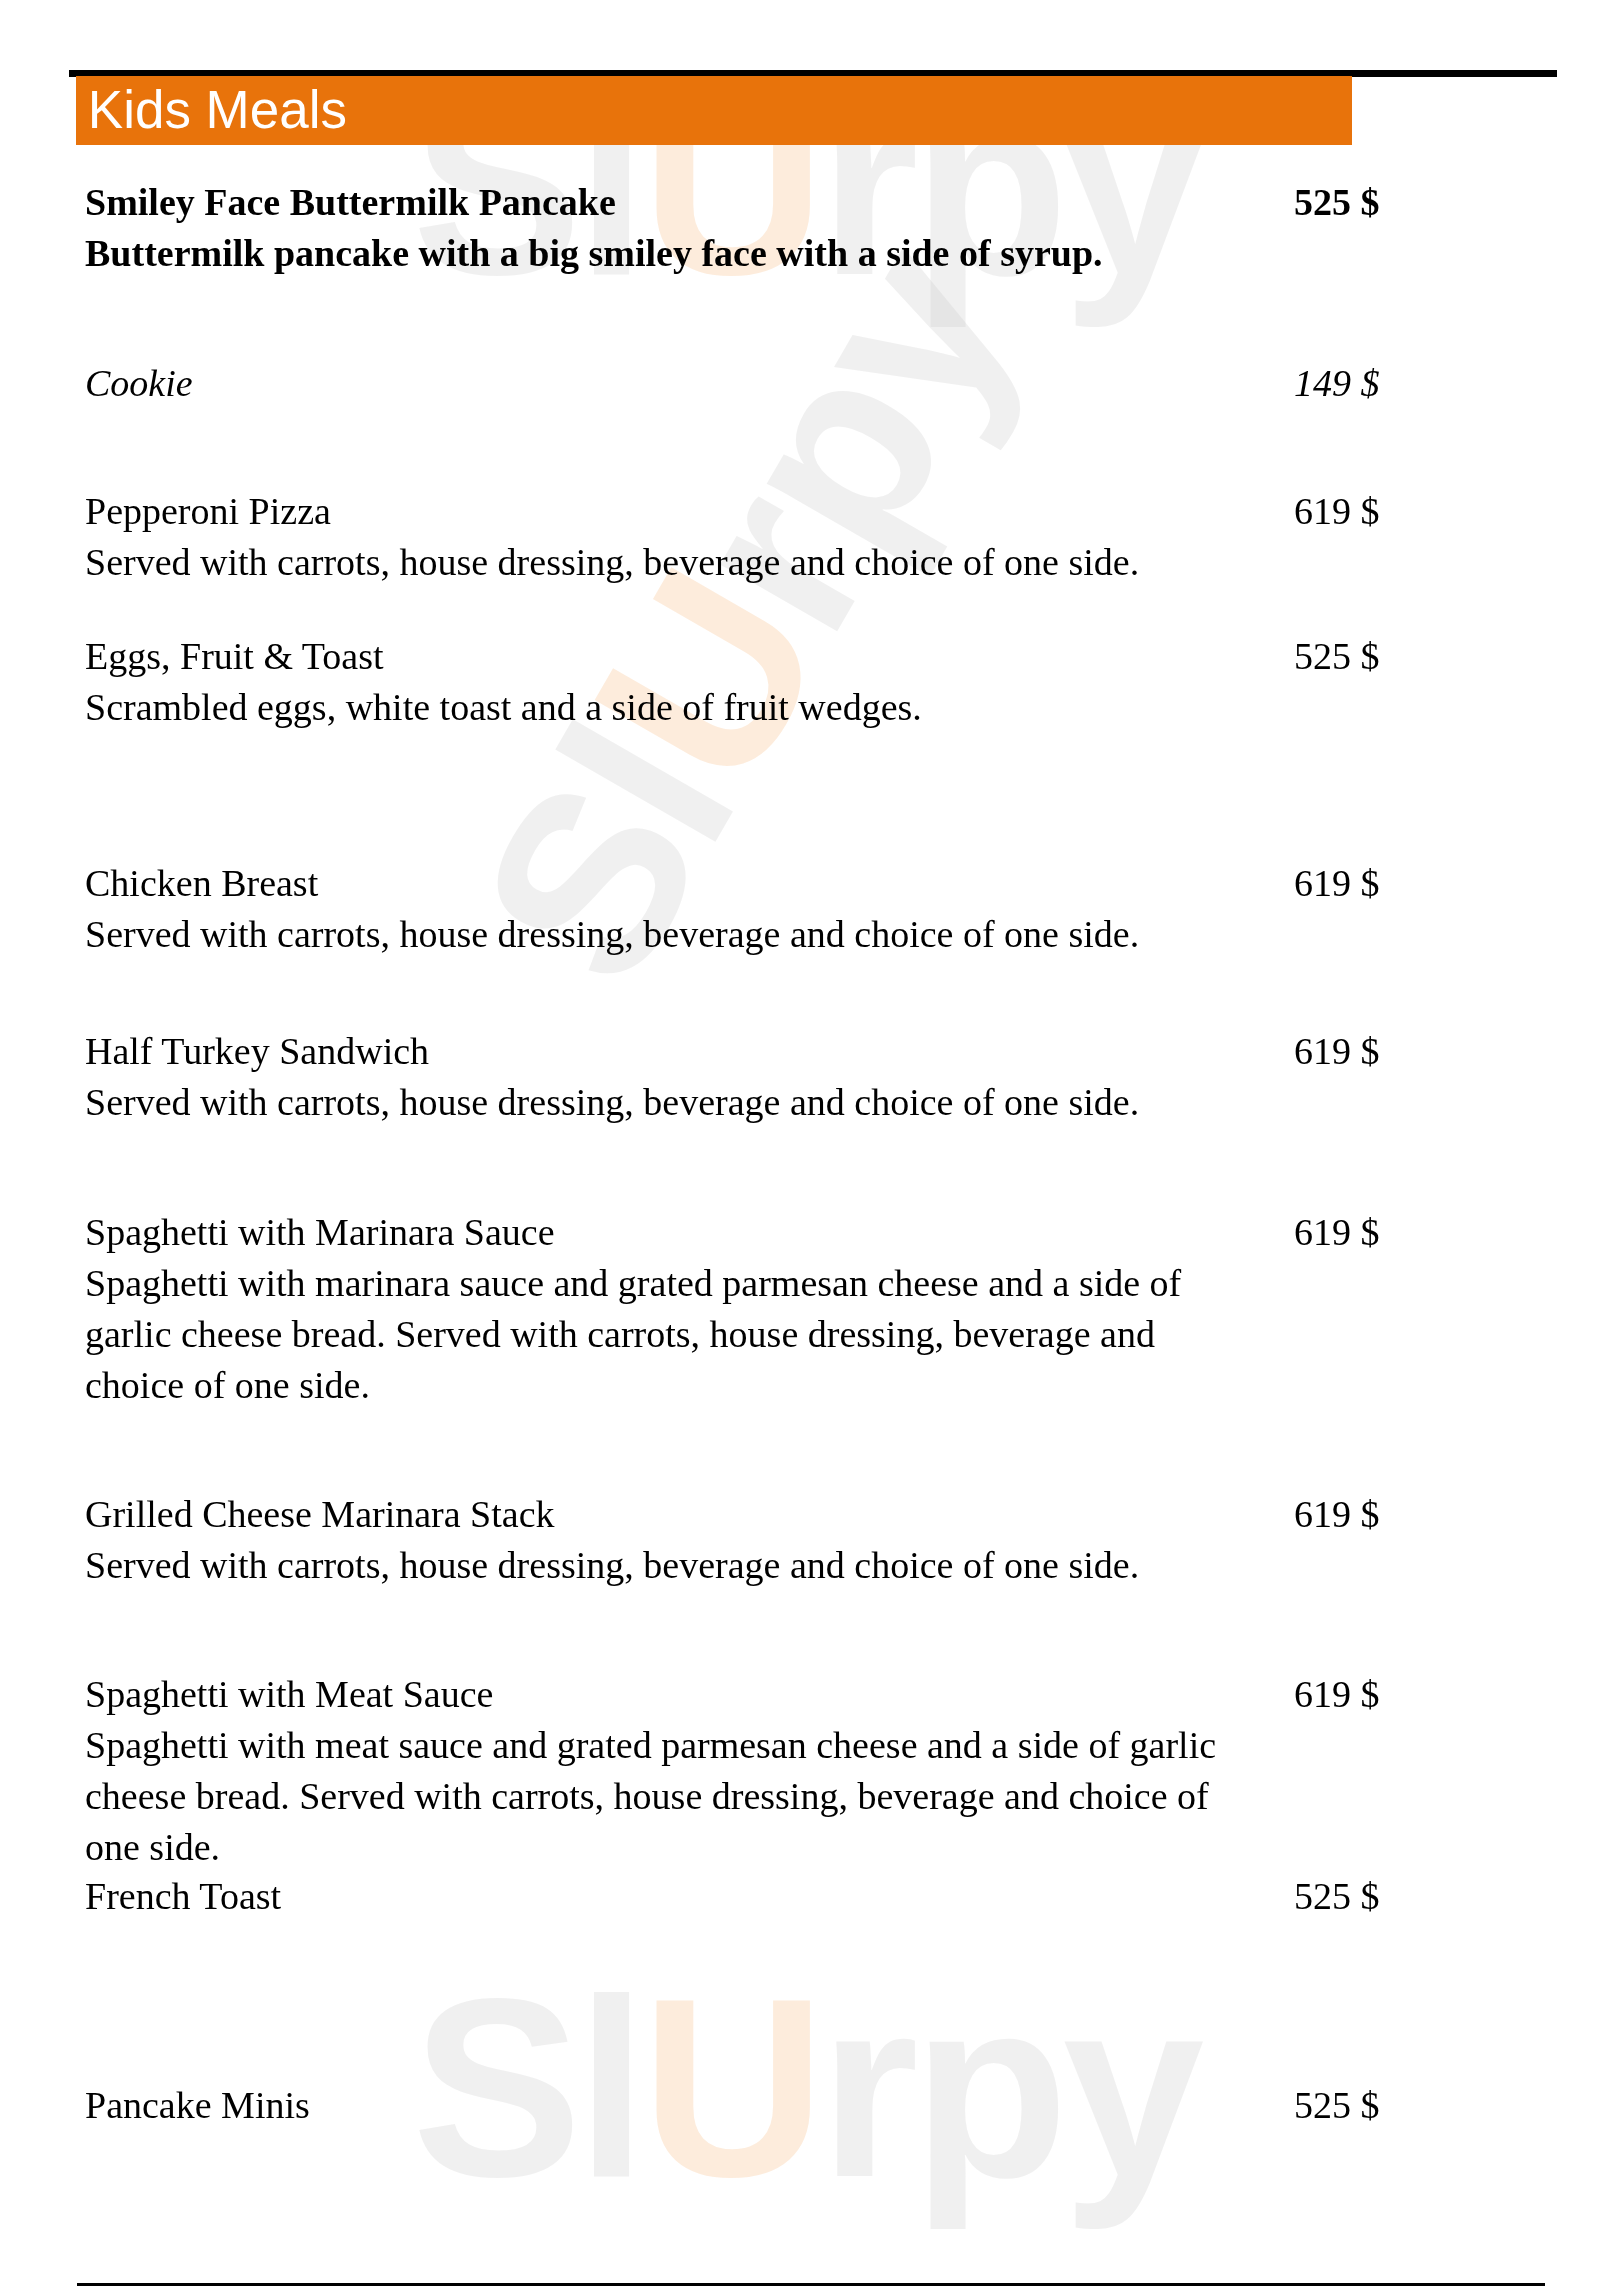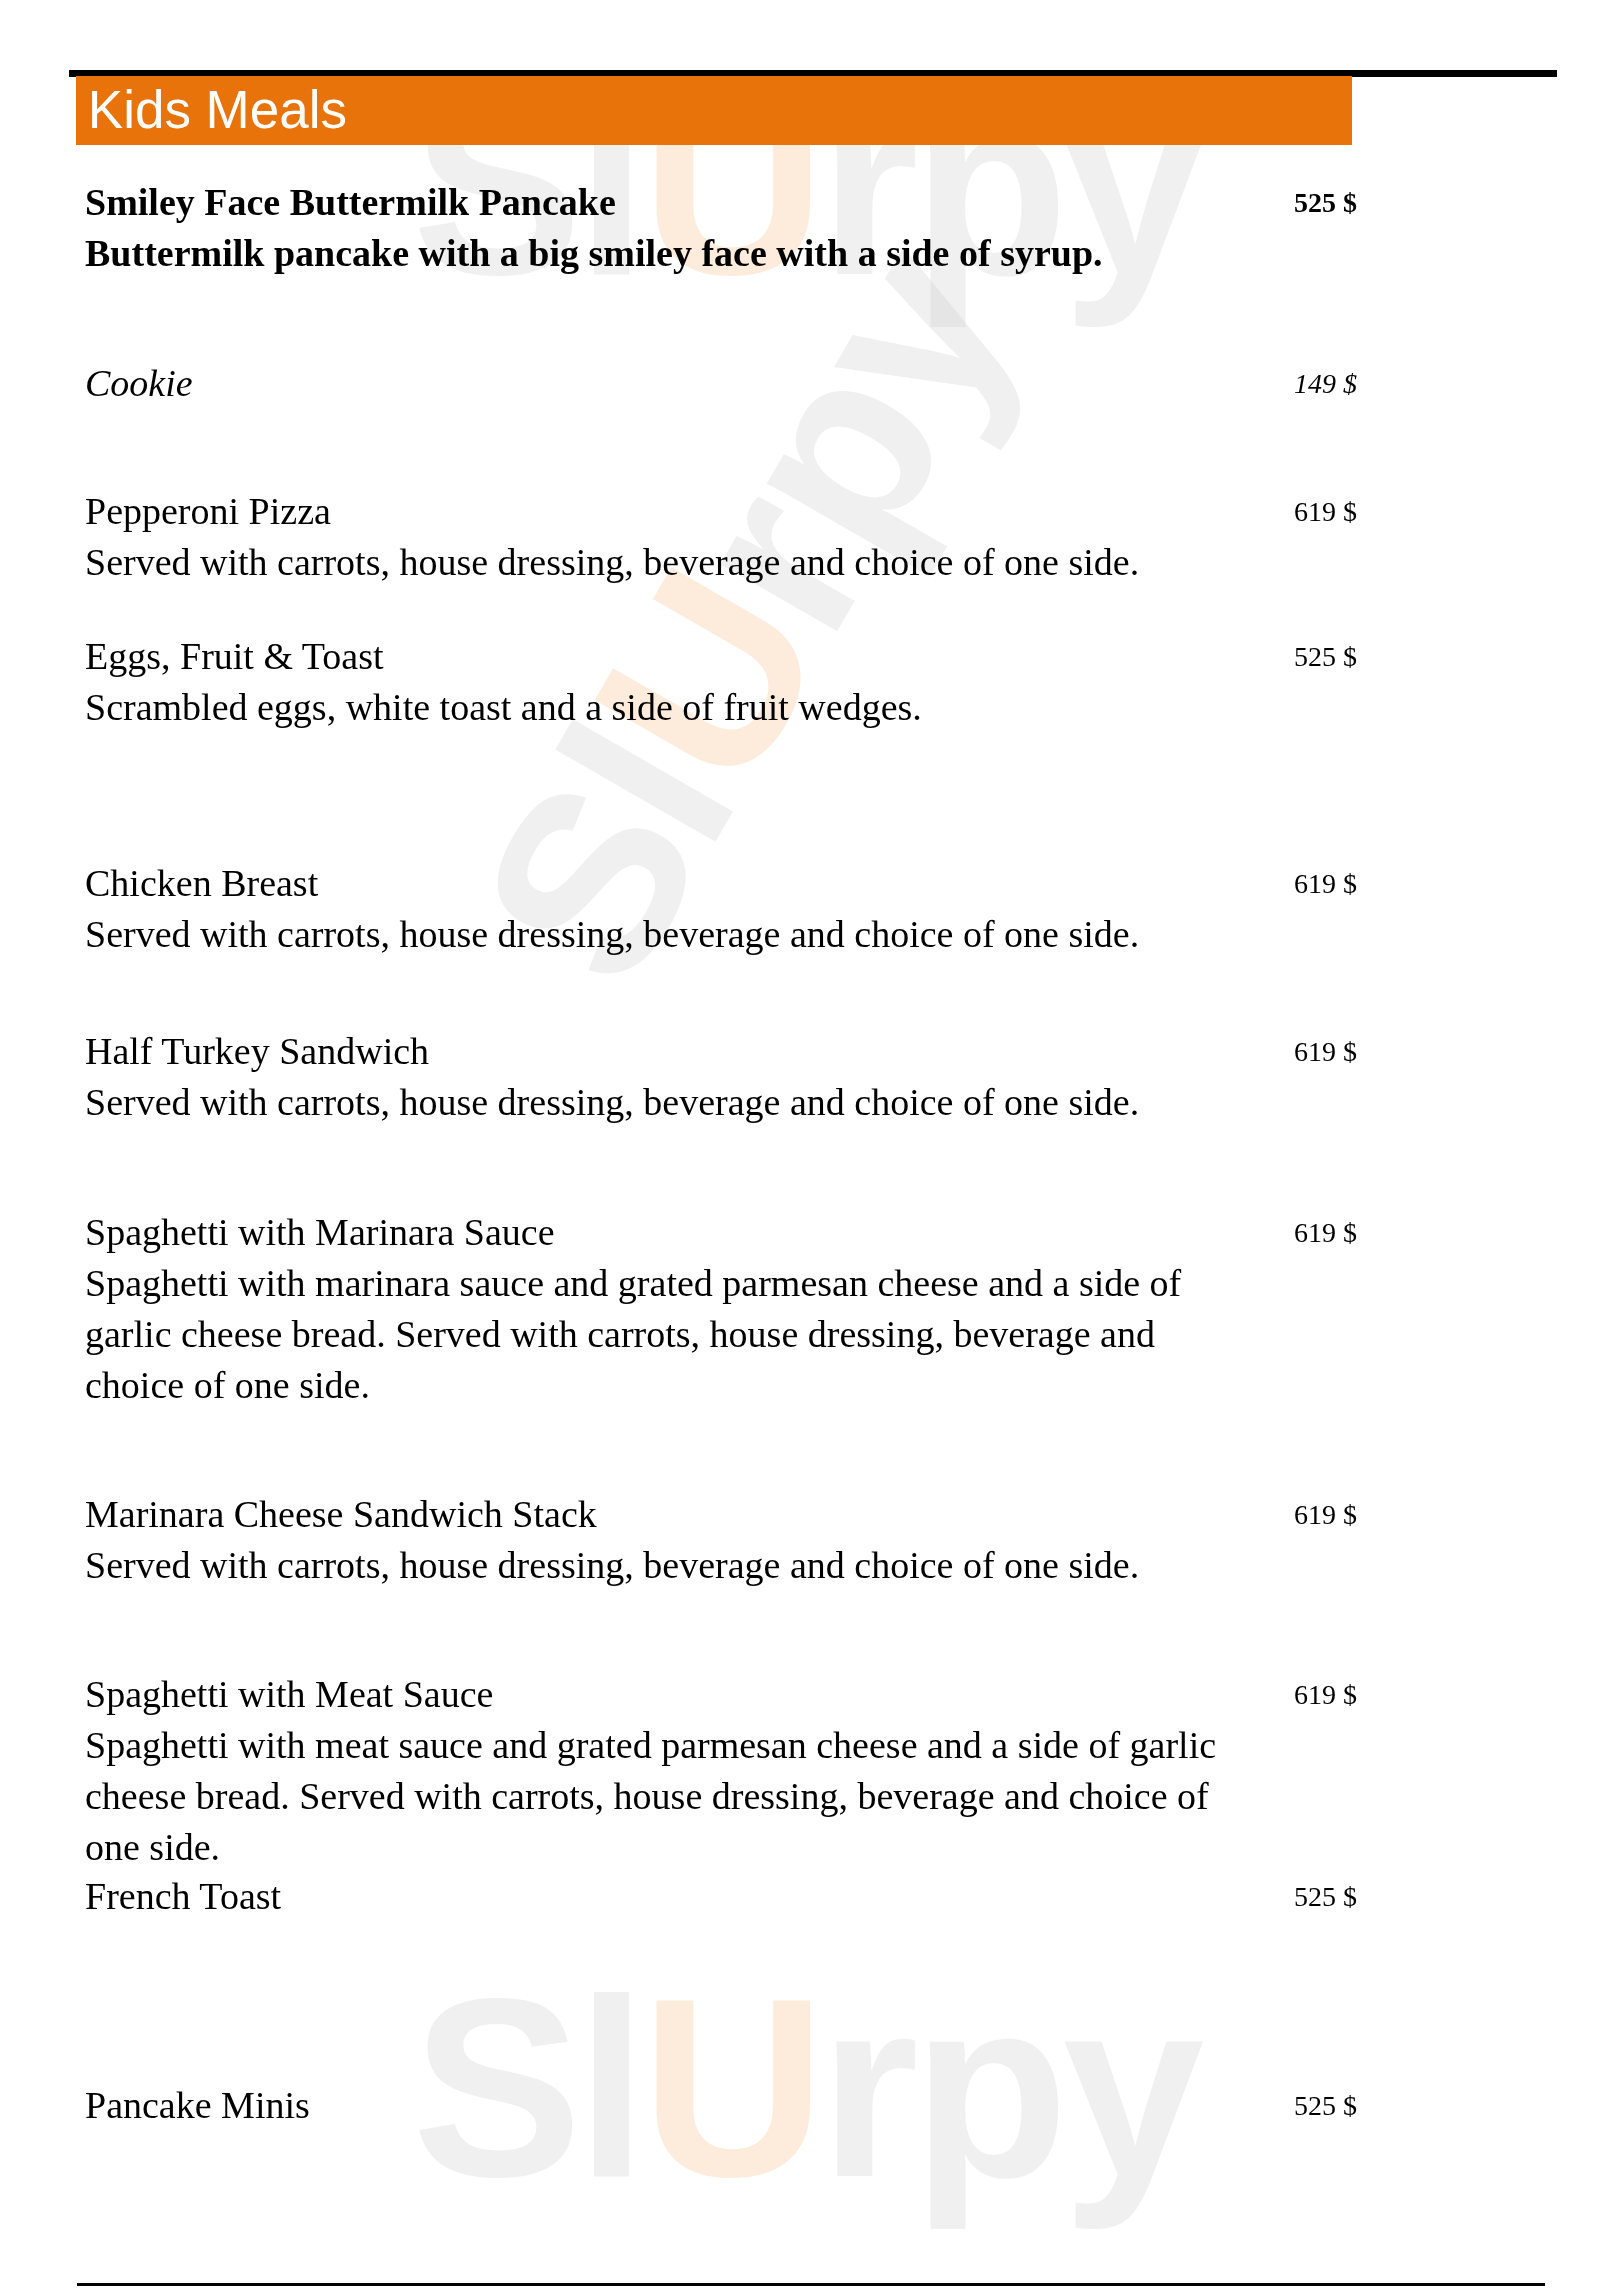--- a/index.html
+++ b/index.html
@@ -5,21 +5,21 @@
   html, body { margin:0; padding:0; background:#ffffff; }
   body { width:1621px; height:2293px; position:relative; overflow:hidden; font-family:"Liberation Serif", serif; color:#000; }
   .top-rule { position:absolute; left:69px; top:70px; width:1488px; height:6.9px; background:#000; }
   .header { position:absolute; left:76px; top:76px; width:1276px; height:69px; background:#e8730b; }
   .header-title { position:absolute; left:11.8px; top:2px; font-family:"Liberation Sans", sans-serif; font-size:53px; line-height:63px; color:#fff; }
   .watermark { position:absolute; font-family:"Liberation Sans", sans-serif; font-weight:bold; color:rgba(200,200,200,0.28); font-size:255px; letter-spacing:-5.9px; pointer-events:none; }
   .watermark .u { color:rgba(245,160,80,0.2); }
   .item { position:absolute; left:85px; width:1304px; }
   .item-name { font-size:38px; line-height:51px; white-space:nowrap; }
   .item-desc { font-size:38px; line-height:51px; width:1157px; }
-  .item-price { position:absolute; left:1209px; top:0; font-size:28px; line-height:51px; white-space:nowrap; }
+  .item-price { position:absolute; left:1209px; top:0; font-size:38px; line-height:51px; white-space:nowrap; }
   .bottom-rule { position:absolute; left:77px; top:2283px; width:1468px; height:2.9px; background:#000; }
 </style>
 </head>
 <body>
 
 <div class="watermark" style="left:412px; top:39px;"><span>Sl</span><span class="u">U</span><span>rpy</span></div>
 <div class="watermark" style="left:421px; top:882px; transform:rotate(-60deg); transform-origin:left top;"><span>Sl</span><span class="u">U</span><span>rpy</span></div>
 <div class="watermark" style="left:412px; top:1941px;"><span>Sl</span><span class="u">U</span><span>rpy</span></div>
 
 <div class="top-rule"></div>
@@ -55,21 +55,21 @@
   <div class="item-name">Half Turkey Sandwich</div>
   <div class="item-desc">Served with carrots, house dressing, beverage and choice of one side.</div>
   <div class="item-price">619 $</div>
 </div>
 <div class="item" style="top:1207px;">
   <div class="item-name">Spaghetti with Marinara Sauce</div>
   <div class="item-desc">Spaghetti with marinara sauce and grated parmesan cheese and a side of garlic cheese bread. Served with carrots, house dressing, beverage and choice of one side.</div>
   <div class="item-price">619 $</div>
 </div>
 <div class="item" style="top:1489px;">
-  <div class="item-name">Marinara Cheese Sandwich Stack</div>
+  <div class="item-name">Grilled Cheese Marinara Stack</div>
   <div class="item-desc">Served with carrots, house dressing, beverage and choice of one side.</div>
   <div class="item-price">619 $</div>
 </div>
 <div class="item" style="top:1669px;">
   <div class="item-name">Spaghetti with Meat Sauce</div>
   <div class="item-desc">Spaghetti with meat sauce and grated parmesan cheese and a side of garlic cheese bread. Served with carrots, house dressing, beverage and choice of one side.</div>
   <div class="item-price">619 $</div>
 </div>
 <div class="item" style="top:1871px;">
   <div class="item-name">French Toast</div>

